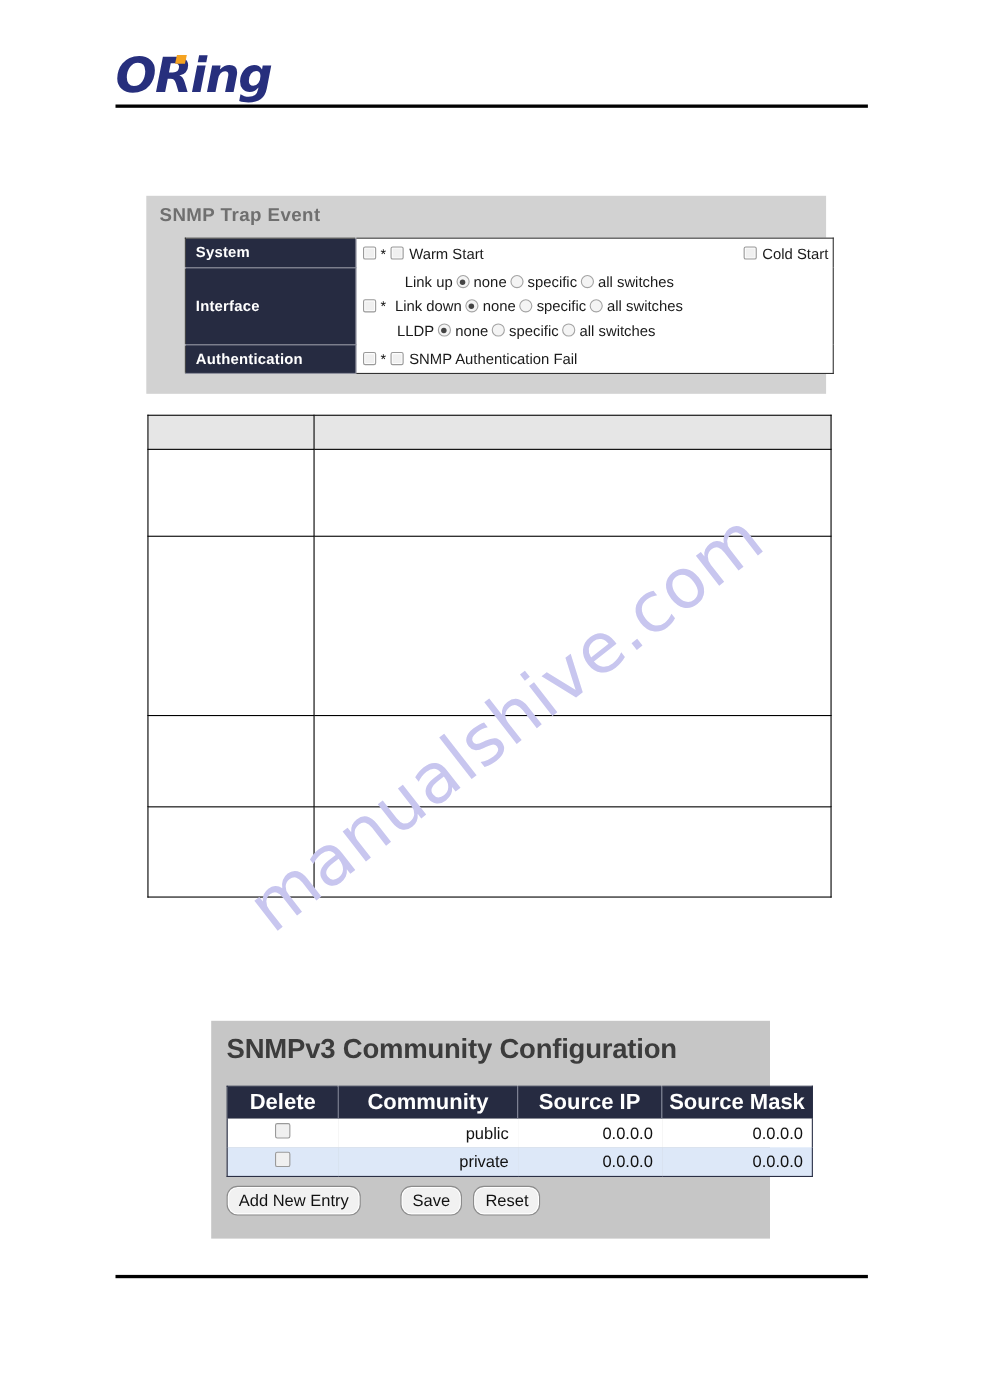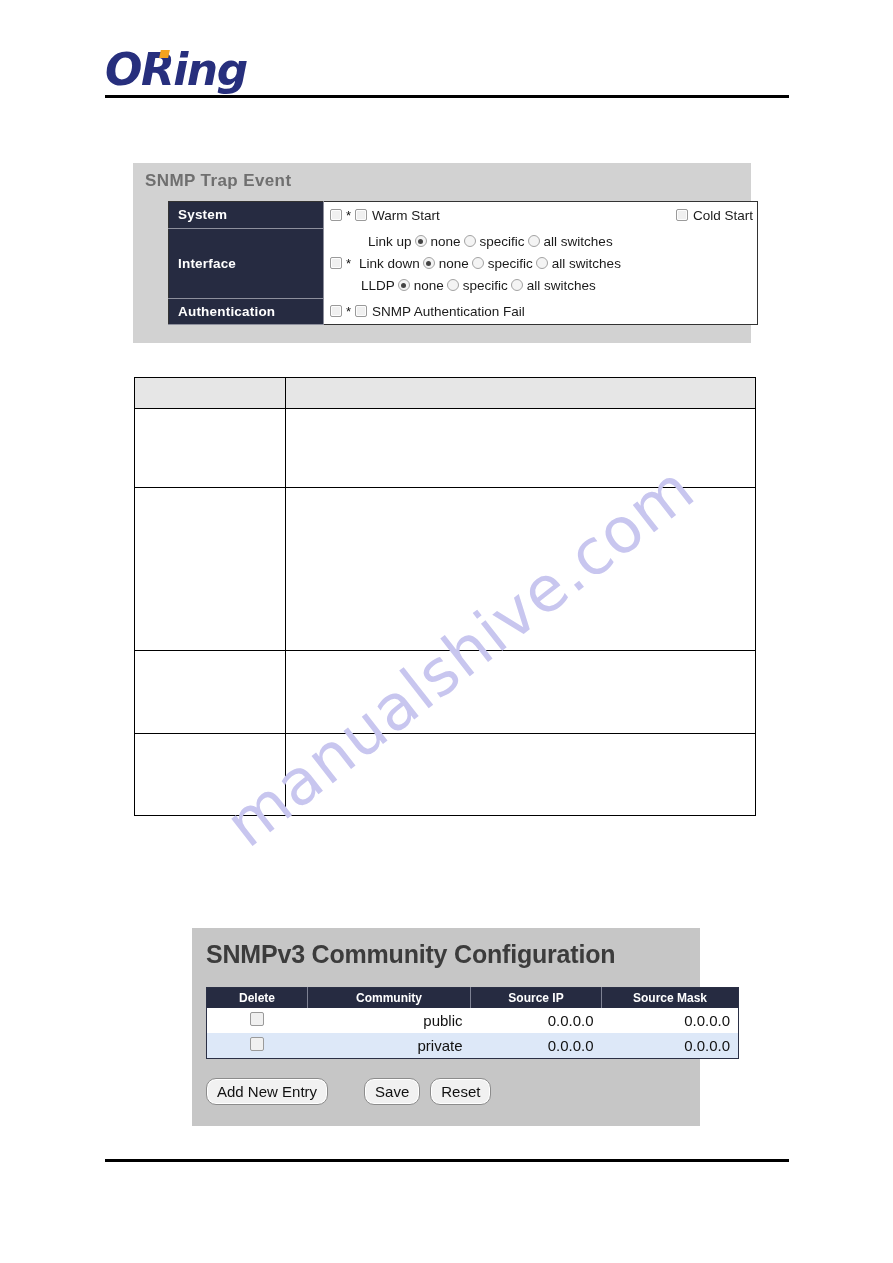--- a/index.html
+++ b/index.html
@@ -68,21 +68,21 @@
     transform-origin: center center;
     letter-spacing: 1px;
     pointer-events: none;
     z-index: 5;
   }
 
   
   #trap-panel {
     position: absolute;
     left: 133px;
-    top: 163px;
+    top: 178px;
     width: 618px;
     height: 180px;
     background: #d2d2d2;
     box-sizing: border-box;
     z-index: 10;
   }
   #trap-panel-title {
     position: absolute;
     left: 12px;
     top: 8px;
@@ -225,21 +225,21 @@
     width: 482px;
     border-collapse: collapse;
     table-layout: fixed;
     border: 1px solid #2a2f45;
     font-size: 15px;
   }
   #snmpv3-table th {
     background: #262b41;
     color: #ffffff;
     font-weight: bold;
-    font-size: 12px;
+    font-size: 20px;
     padding: 3px 6px;
     border-right: 1px solid #7d8193;
     text-align: center;
     white-space: nowrap;
   }
   #snmpv3-table th:last-child { border-right: none; }
   #snmpv3-table td {
     padding: 4px 8px;
     color: #111;
     font-size: 15px;

